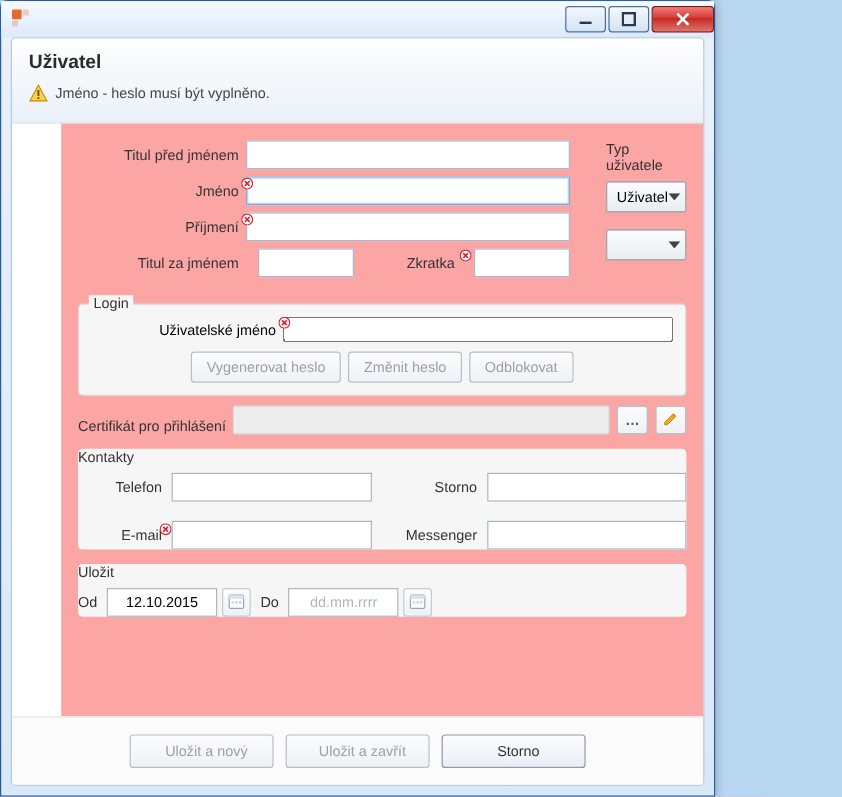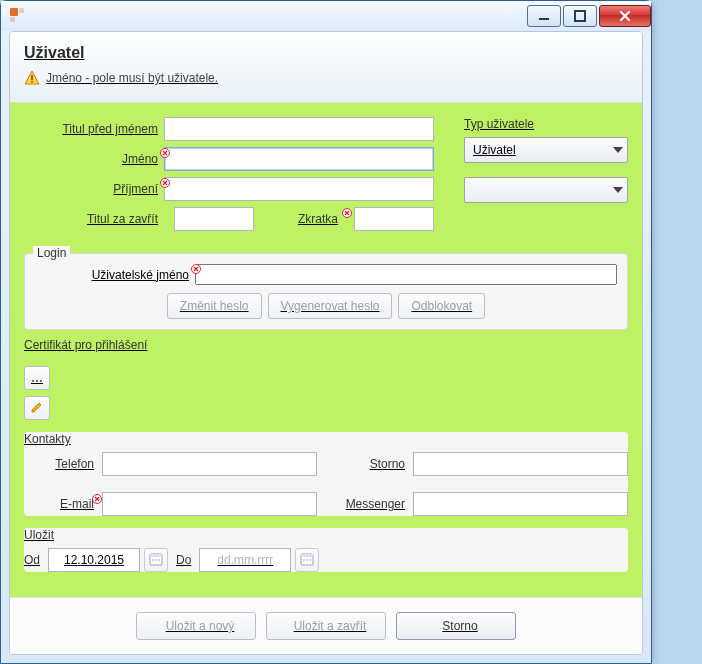--- a/index.html
+++ b/index.html
@@ -6,29 +6,28 @@
   html, body { margin:0; padding:0; }
   body {
     font-family: "Segoe UI", Tahoma, sans-serif;
     font-size: 12px;
     background: #b8d6ef;
     width: 702px;
     height: 664px;
     overflow: hidden;
   }
   .window {
-    width: 652px;
+    width: 596px;
     height: 664px;
     background: linear-gradient(#e9f1fb, #d9e8f8);
     border: 1px solid #2b5c9b;
     border-radius: 6px 6px 0 0;
     box-shadow: 0 0 8px rgba(0,0,0,.25);
     display: flex;
     flex-direction: column;
-    text-decoration: underline;
   }
   
   .titlebar {
     height: 30px;
     display: flex;
     align-items: center;
     justify-content: flex-end;
     padding: 0 0 0 6px;
     background: linear-gradient(#f7fbff, #dbe9fa);
   }
@@ -77,22 +76,23 @@
   }
   .valmsg {
     display:flex; align-items:center; gap:6px;
     color:#444;
   }
   .valmsg .warn-icon { width:16px; height:16px; }
 
   .form-area {
     flex:1;
     padding: 14px 14px 10px 14px;
-    background: #bef264;
+    background: #fca5a5;
     overflow:auto;
+    margin-left:41px;
   }
 
   
   .top-row { display:flex; gap:30px; }
   .left-col { flex: 0 0 410px; }
   .right-col { flex:1; }
 
   .frow { display:flex; align-items:center; margin-bottom:6px; }
   .frow label.lbl {
     width: 140px;
@@ -154,21 +154,21 @@
     border: 1px solid #b7bec9;
     border-radius: 3px;
     background: linear-gradient(#fcfcfd,#eef1f5);
     color:#9a9fa8;
     cursor: pointer;
   }
   button.btn.enabled { color:#333; }
   button.btn:disabled { cursor:default; }
 
   .cert-row {
-    display:flex; align-items:flex-start; gap:6px; margin: 8px 0 6px 0; flex-direction: column;
+    display:flex; align-items:flex-end; gap:6px; margin: 8px 0 6px 0;
   }
   .cert-row .lbl2 { white-space:nowrap; color:#333; }
   .cert-box {
     flex:1; height:24px;
     background: #ededed;
     border:1px solid #d6d9df;
     border-radius:2px;
   }
   .iconbtn {
     width:26px; height:24px;
@@ -276,21 +276,21 @@
     <div class="header">
       <h1>Uživatel</h1>
       <div class="valmsg">
         <span class="warn-icon">
           <svg width="16" height="16" viewBox="0 0 16 16">
             <path d="M8 1 L15 14 H1 Z" fill="#ffd24a" stroke="#c98a00"></path>
             <rect x="7.2" y="5" width="1.6" height="5" fill="#7a4a00"></rect>
             <rect x="7.2" y="11" width="1.6" height="1.6" fill="#7a4a00"></rect>
           </svg>
         </span>
-        <span>Jméno - pole musí být uživatele.</span>
+        <span>Jméno - heslo musí být vyplněno.</span>
       </div>
     </div>
 
     <div class="form-area">
 
       <div class="top-row">
 
         <div class="left-col">
           <div class="frow">
             <label class="lbl">Titul před jménem</label>
@@ -314,21 +314,21 @@
               <span class="req-mark">
                 <svg width="10" height="10" viewBox="0 0 10 10">
                     <circle cx="5" cy="5" r="4.5" fill="#fff" stroke="#d23"></circle>
                     <path d="M3 3 L7 7 M7 3 L3 7" stroke="#d23" stroke-width="1.4"></path>
                   </svg>
               </span>
             </label>
             <input type="text" class="wide" value="" style="">
           </div>
           <div class="frow subtitle-pair" style="gap:10px;">
-            <label class="lbl">Titul za zavřít</label>
+            <label class="lbl">Titul za jménem</label>
             <input type="text" class="short" value="" style="">
             <label class="lbl" style="width:auto; text-align:right; margin-left:auto; position:relative;">
               <span>Zkratka</span>
               <span class="req-mark" style="right:-8px;">
                 <svg width="10" height="10" viewBox="0 0 10 10">
                     <circle cx="5" cy="5" r="4.5" fill="#fff" stroke="#d23"></circle>
                     <path d="M3 3 L7 7 M7 3 L3 7" stroke="#d23" stroke-width="1.4"></path>
                   </svg>
               </span>
             </label>
@@ -365,22 +365,22 @@
             <span class="req-mark">
               <svg width="10" height="10" viewBox="0 0 10 10">
                   <circle cx="5" cy="5" r="4.5" fill="#fff" stroke="#d23"></circle>
                   <path d="M3 3 L7 7 M7 3 L3 7" stroke="#d23" stroke-width="1.4"></path>
                 </svg>
             </span>
           </label>
           <input type="text" class="wide" value="" style="">
         </div>
         <div class="btnrow">
+          <button class="btn" disabled="">Vygenerovat heslo</button>
           <button class="btn" disabled="">Změnit heslo</button>
-          <button class="btn" disabled="">Vygenerovat heslo</button>
           <button class="btn" disabled="">Odblokovat</button>
         </div>
       </div>
 
       <div class="cert-row">
         <span class="lbl2">Certifikát pro přihlášení</span>
         <div class="cert-box"></div>
         <div class="iconbtn">
           <span style="font-weight:bold;color:#555;">…</span>
         </div>

